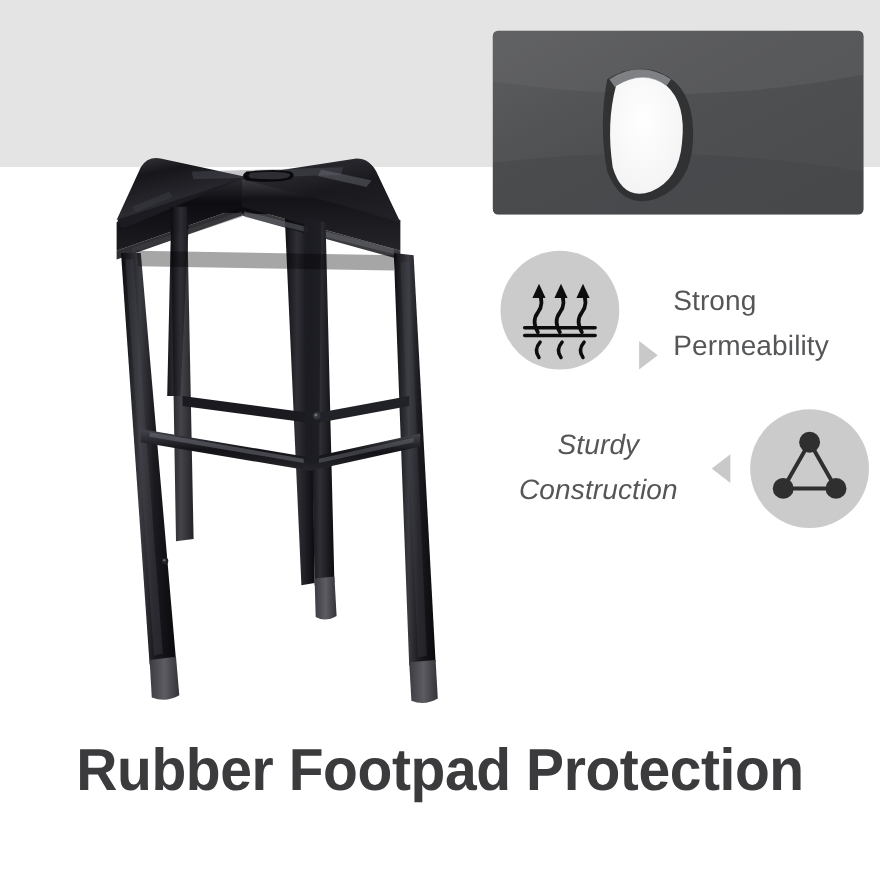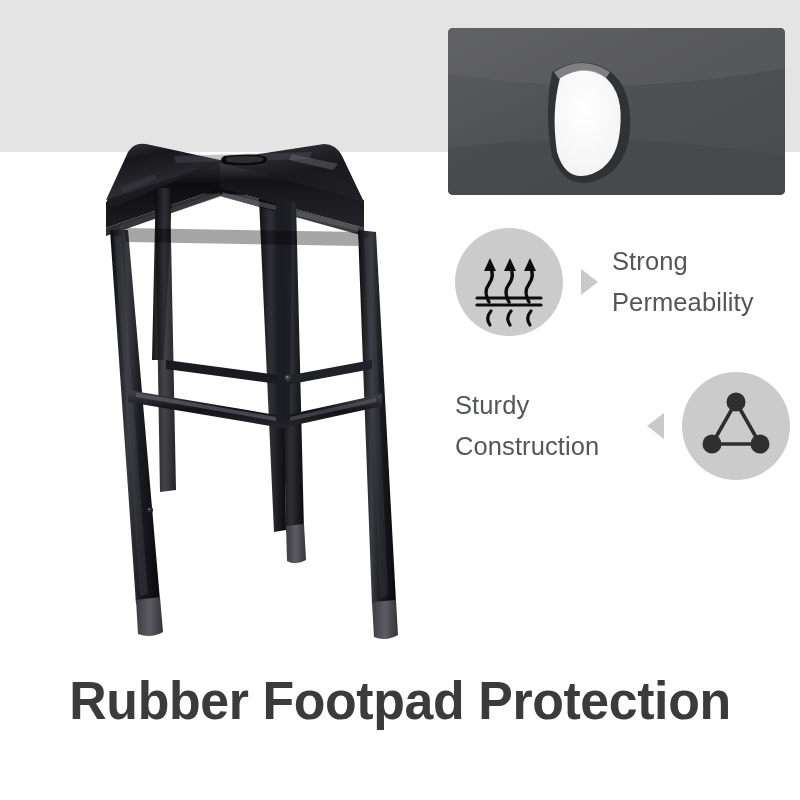--- a/index.html
+++ b/index.html
@@ -62,21 +62,21 @@
     background: #545557;
   }
   .inset-photo svg { display: block; }
 
   
   .feature {
     position: absolute;
     display: flex;
     align-items: center;
   }
-  .feature-1 { left: 455px; top: 228px; width: 335px; }
+  .feature-1 { left: 455px; top: 228px; width: 335px; align-items: flex-end; }
   .feature-2 { left: 455px; top: 372px; width: 335px; justify-content: flex-end; }
   .feature-3 { left: 455px; top: 512px; width: 335px; }
 
   .icon-circle {
     width: 108px;
     height: 108px;
     border-radius: 50%;
     background: #cbcbcb;
     flex: 0 0 auto;
     display: flex;
@@ -105,21 +105,21 @@
 
   .feature-label {
     font-size: 25.5px;
     line-height: 41px;
     color: #555658;
     letter-spacing: 0.1px;
     white-space: pre-line;
     flex: 1 1 auto;
   }
   .label-left  { text-align: left; }
-  .label-right { text-align: left; }
+  .label-right { text-align: center; font-style: italic; }
 
   
   .headline {
     position: absolute;
     left: 0;
     top: 669px;
     width: 800px;
     text-align: center;
     font-size: 54px;
     font-weight: bold;

